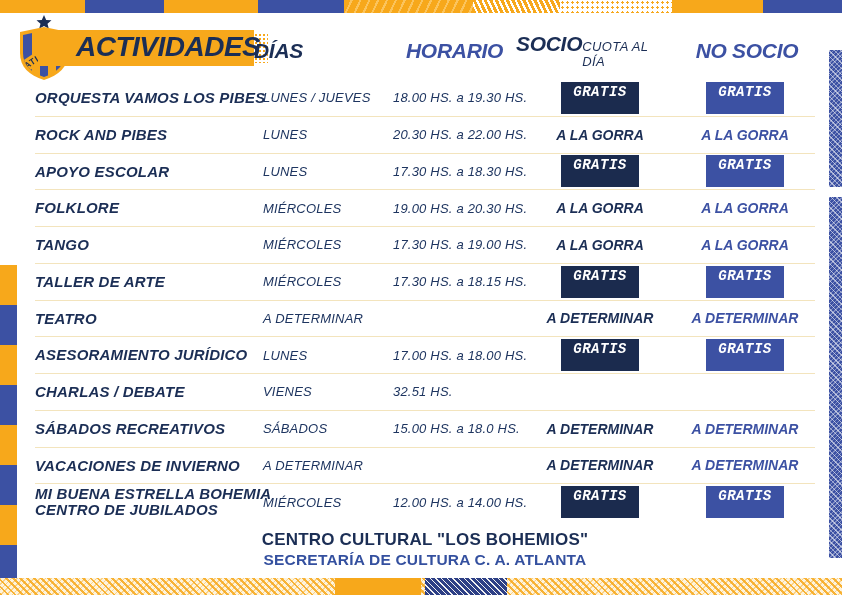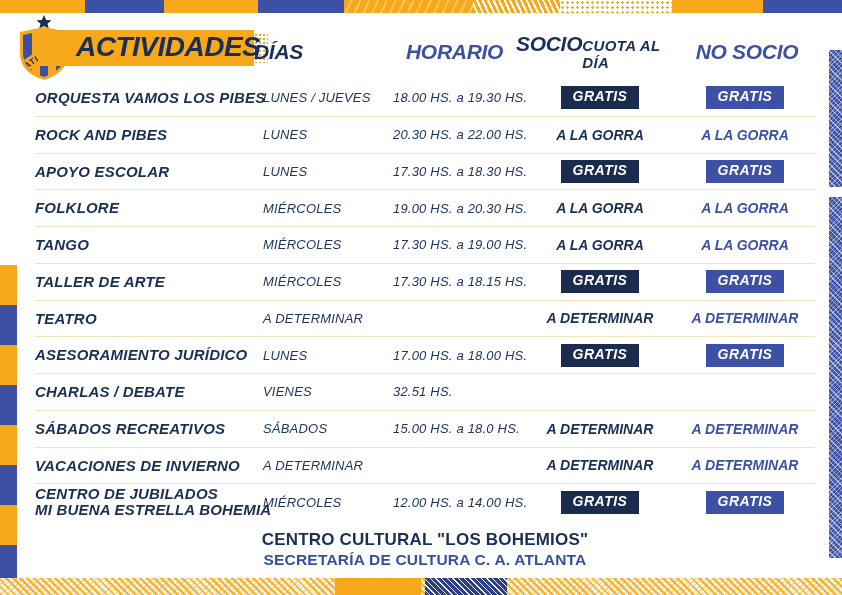--- a/index.html
+++ b/index.html
@@ -56,40 +56,40 @@
   }
   .grid{
     display:grid;grid-template-columns:228px 130px 132px 150px 140px;
     align-items:center;
   }
   .header-row{position:absolute;left:26px;top:32px;width:780px;height:34px;}
   .col-head{font-size:21px;font-weight:bold;font-style:italic;letter-spacing:-.3px;white-space:nowrap;}
   .c-navy{color:#1B2E55;}
   .c-royal{color:#3C51A3;margin-left:22px;}
   .socio-head{display:flex;align-items:baseline;justify-content:center;}
-  .socio-note{font-size:15px;font-weight:bold;font-style:italic;color:#1B2E55;letter-spacing:.4px;}
+  .socio-note{font-size:13px;font-weight:normal;font-style:italic;color:#1B2E55;letter-spacing:.4px;}
   .center{text-align:center;}
   
   .table{
     position:absolute;left:35px;top:80px;width:780px;height:440px;
     display:flex;flex-direction:column;align-items:flex-end;
   }
   .row{flex:1;border-bottom:1px solid #F3E4BD;}
   .row:last-child{border-bottom:none;}
   .act{font-size:15px;font-weight:bold;font-style:italic;color:#1B2E55;
        letter-spacing:.2px;line-height:1.05;white-space:nowrap;}
   .dias,.hora{font-size:13px;font-style:italic;font-weight:500;color:#1E3560;
        letter-spacing:.2px;white-space:nowrap;}
   .price{font-size:14px;font-weight:bold;font-style:italic;white-space:nowrap;}
   .price.socio{color:#1B2E55;}
   .price.nosocio{color:#3C51A3;}
   .badge{
-    display:inline-block;min-width:56px;padding:2px 11px 5px;
+    display:inline-block;min-width:56px;padding:2px 11px 14px;
     color:#ffffff;font-size:14px;font-weight:bold;font-style:italic;
-    letter-spacing:.5px;text-align:center;
+    letter-spacing:.5px;text-align:center;font-family:Liberation Mono, monospace;
   }
   .badge.socio-b{background:#1B2B4E;}
   .badge.nosocio-b{background:#3C51A3;}
   
   .footer{position:absolute;left:35px;top:529px;width:780px;text-align:center;line-height:1.25;}
   .f1{font-size:17px;font-weight:bold;color:#1B2E55;letter-spacing:.2px;}
   .f2{font-size:15.5px;font-weight:bold;color:#34509F;letter-spacing:.2px;}
 </style>
 </head>
 <body>
@@ -263,22 +263,22 @@
 
     </div>
     <div class="dias">A DETERMINAR</div>
     <div class="hora"></div>
     <div class="price socio center">A DETERMINAR</div>
     <div class="price nosocio center">A DETERMINAR</div>
   </div>
 
   <div class="row grid">
     <div class="act-cell">
+      <div class="act">MI BUENA ESTRELLA BOHEMIA</div>
       <div class="act">CENTRO DE JUBILADOS</div>
-      <div class="act">MI BUENA ESTRELLA BOHEMIA</div>
     </div>
     <div class="dias">MIÉRCOLES</div>
     <div class="hora">12.00 HS. a 14.00 HS.</div>
     <div class="price socio center"><span class="badge socio-b">GRATIS</span></div>
     <div class="price nosocio center"><span class="badge nosocio-b">GRATIS</span></div>
   </div>
 </div>
 
 <div class="footer">
   <div class="f1">CENTRO CULTURAL "LOS BOHEMIOS"</div>

